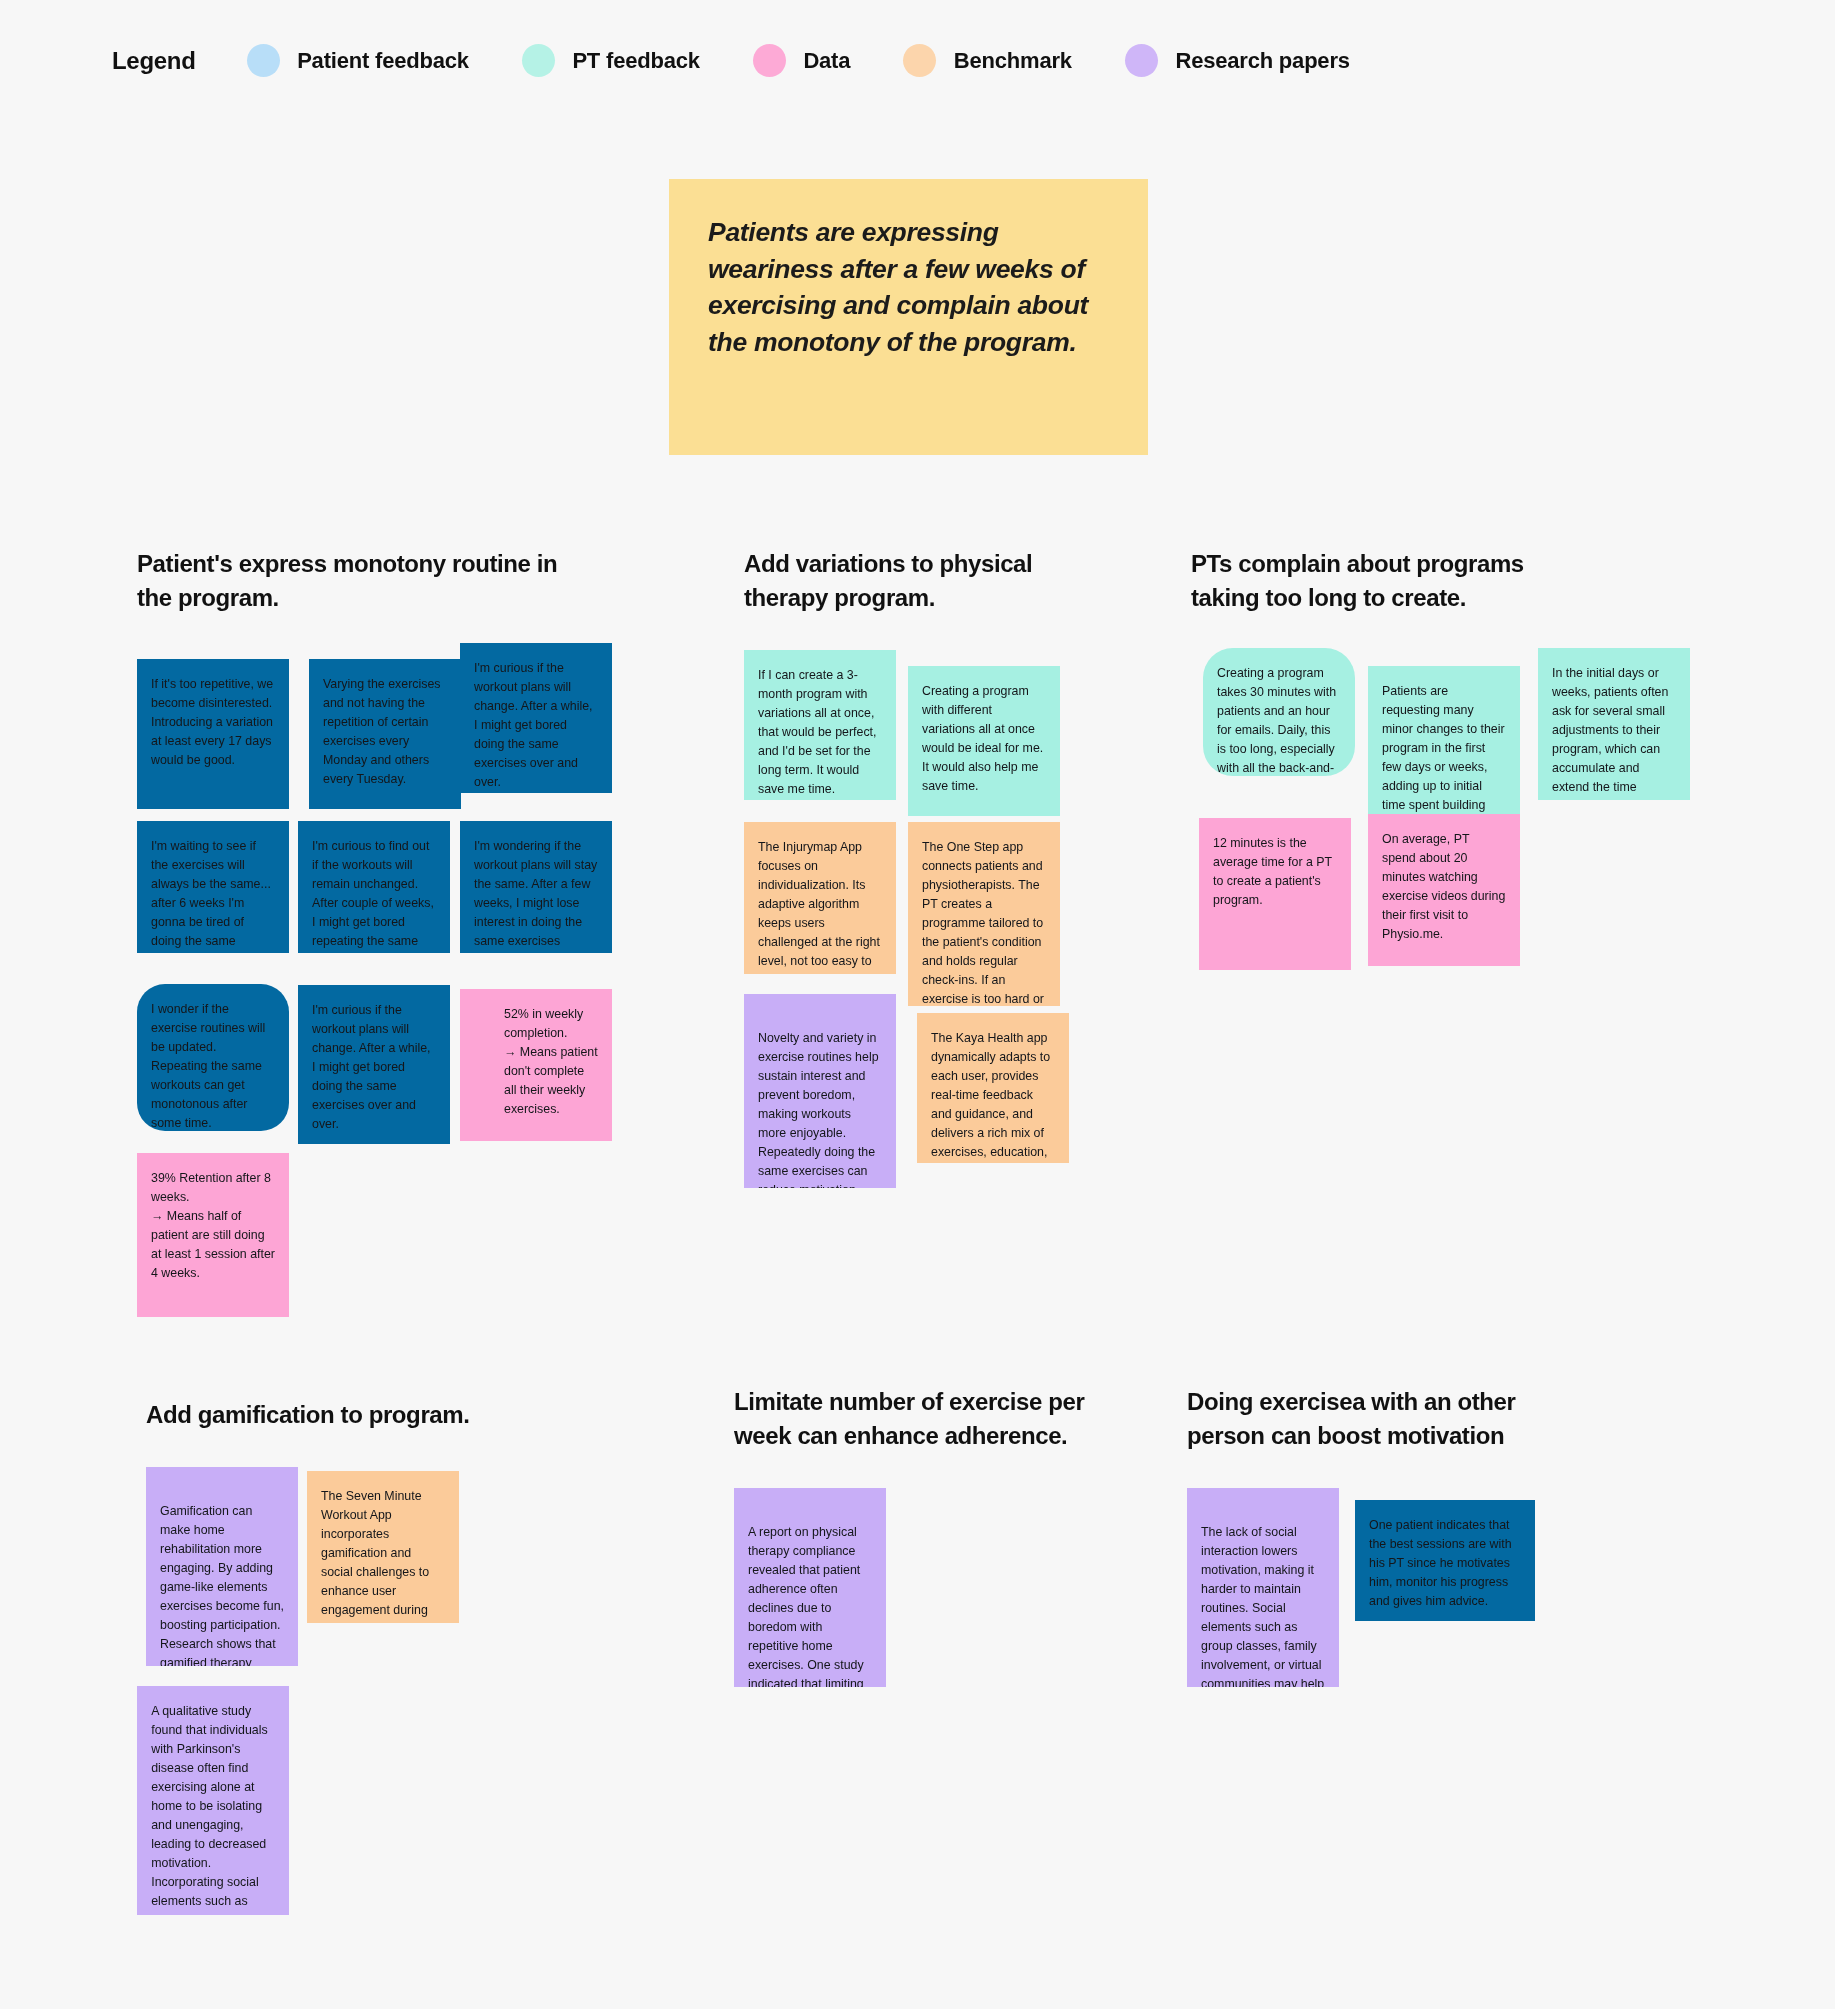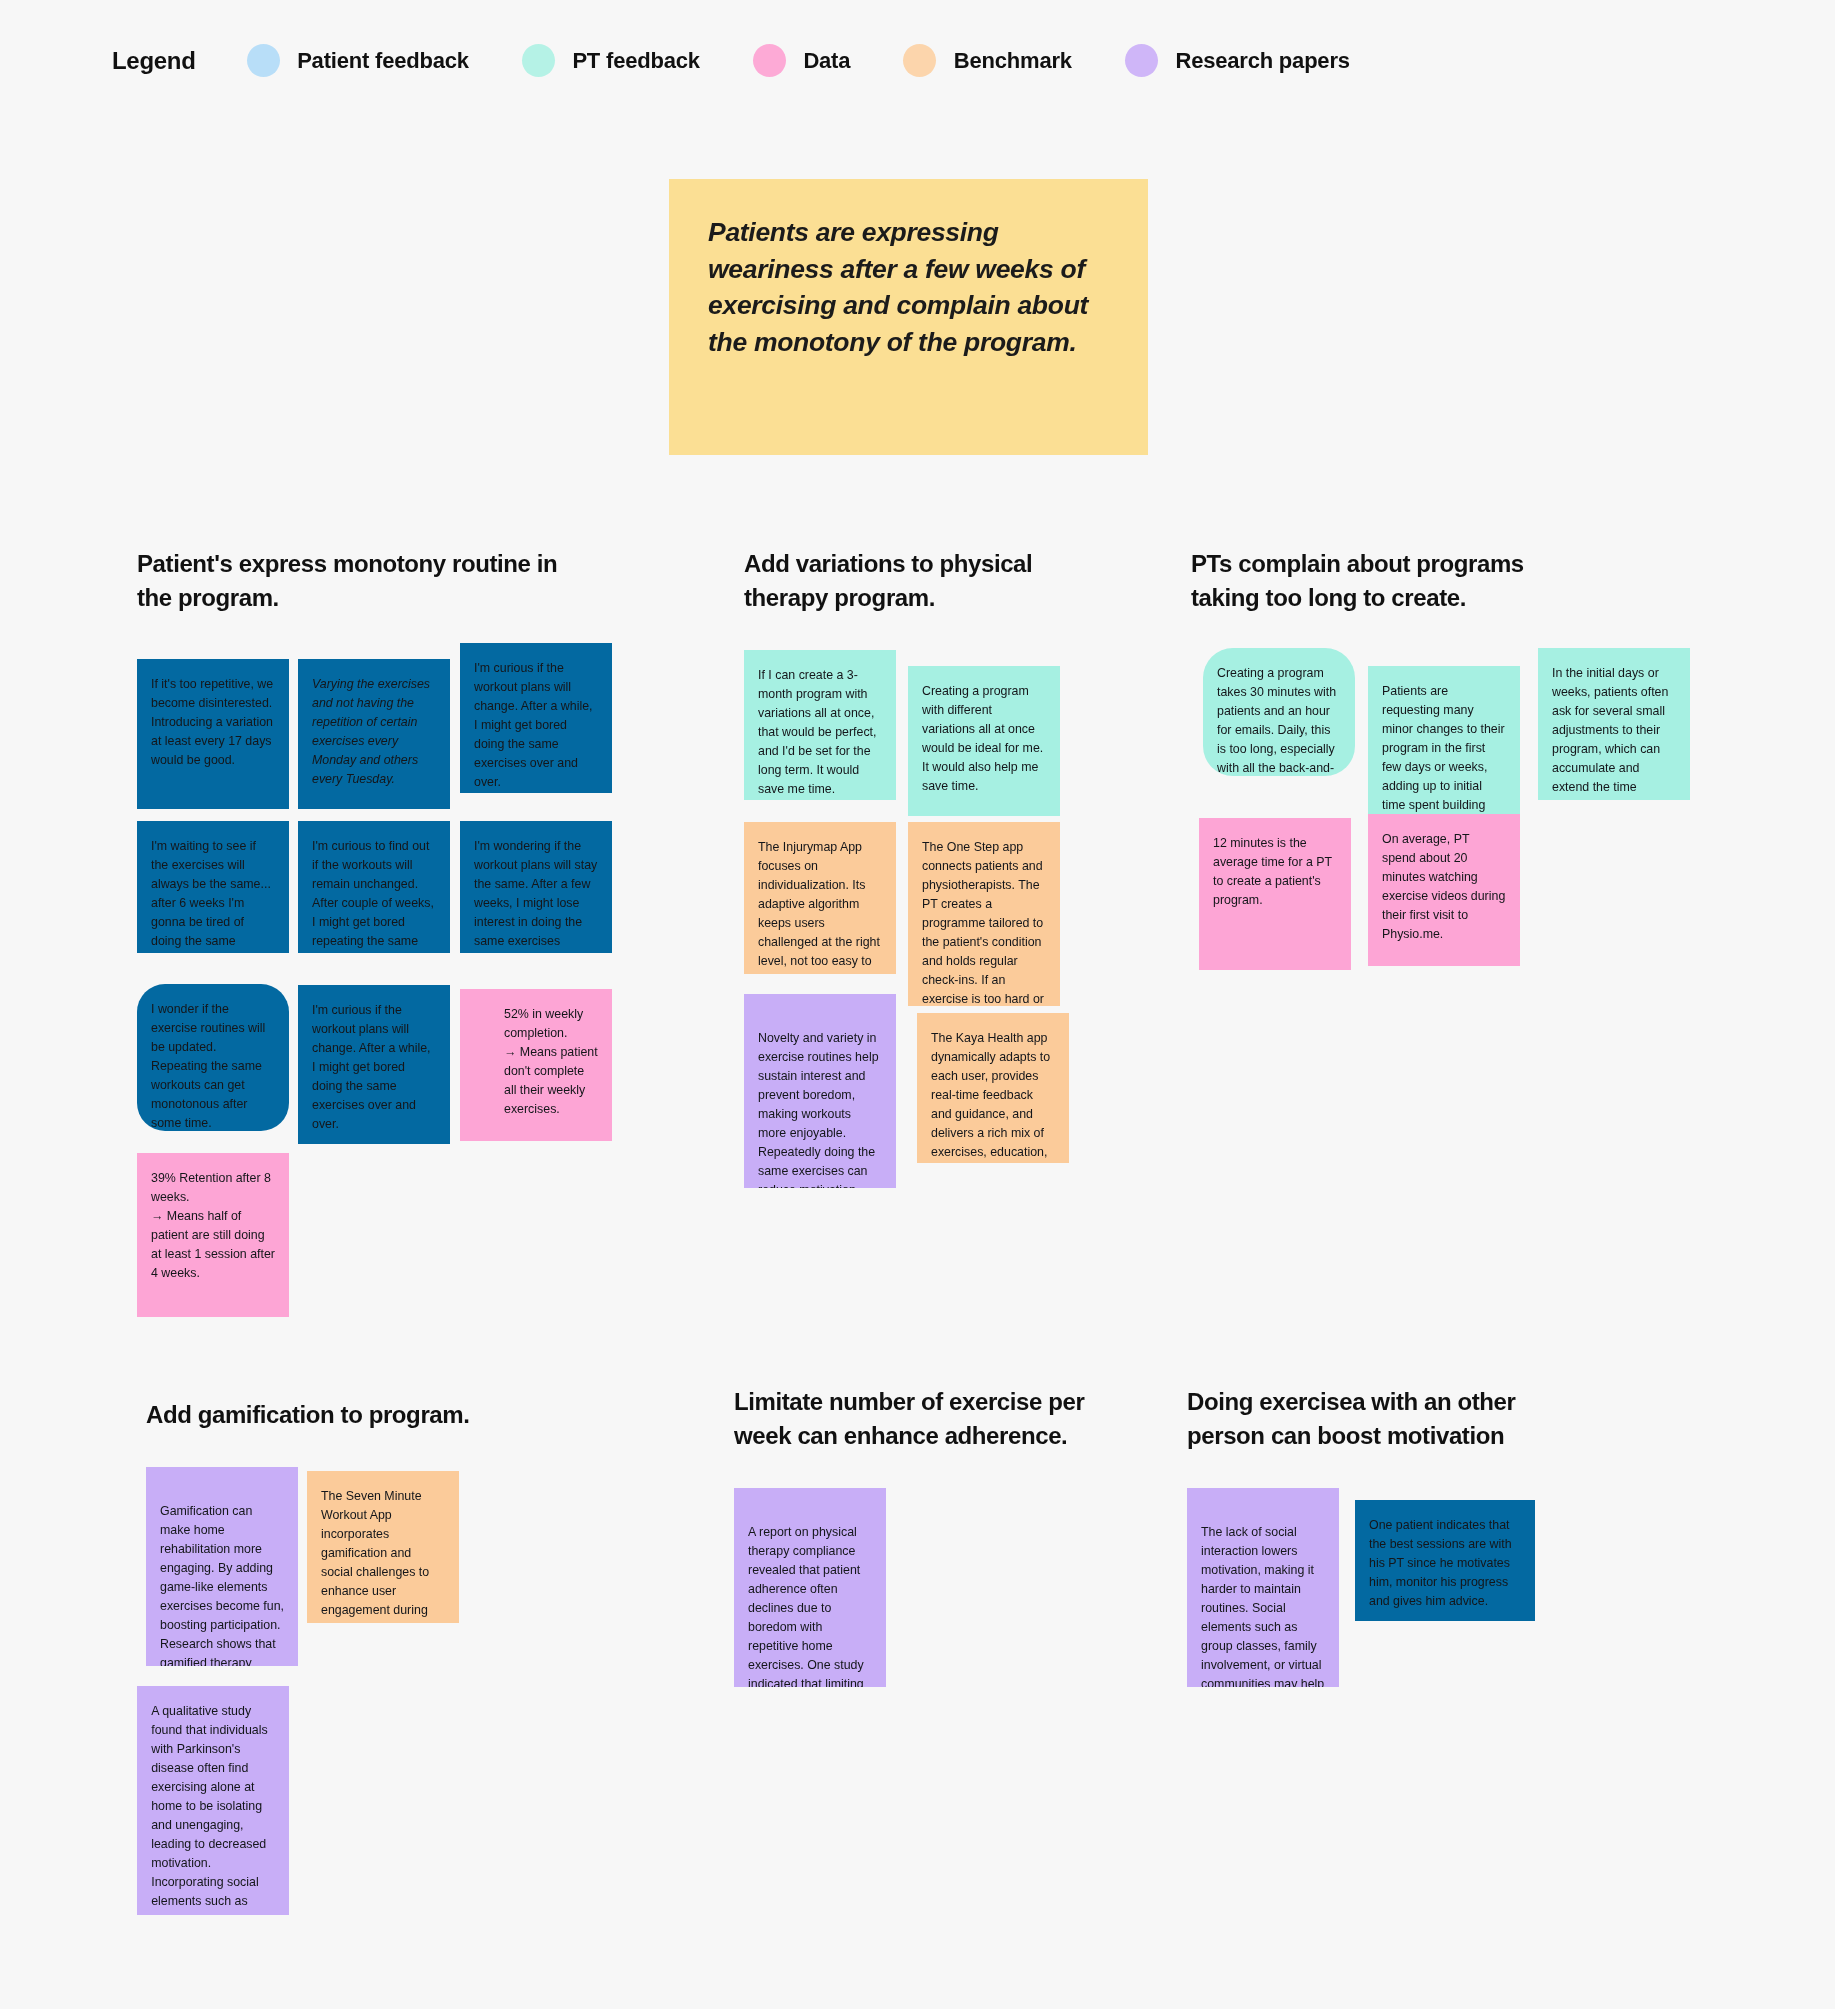--- a/index.html
+++ b/index.html
@@ -127,21 +127,21 @@
 
 <div class="hero-note">
   <div class="hero-note-text">Patients are expressing weariness after a few weeks of exercising and complain about the monotony of the program.</div>
 </div>
 
 <div class="section" style="left:137px; top:547px; width:529px;">
   <h2 class="section-title">Patient's express monotony routine in
 the program.</h2>
   <div class="notes-wrap" style="height:759px;">
     <div class="note c-blue" style="left:0px;   top:8.8px;  width:152px; height:150px;"><span>If it's too repetitive, we become disinterested. Introducing a variation at least every 17 days would be good.</span></div>
-    <div class="note c-blue" style="left:161px; top:8.8px;  width:152px; height:150px;font-style:italic;"><span>Varying the exercises and not having the repetition of certain exercises every Monday and others every Tuesday.</span></div>
+    <div class="note c-blue" style="left:172px; top:8.8px;  width:152px; height:150px;"><span>Varying the exercises and not having the repetition of certain exercises every Monday and others every Tuesday.</span></div>
     <div class="note c-blue" style="left:323px; top:-7px;  width:152px; height:150px;"><span>I'm curious if the workout plans will change. After a while, I might get bored doing the same exercises over and over.</span></div>
 
     <div class="note c-blue" style="left:0px;   top:171px; width:152px; height:132px;"><span>I'm waiting to see if the exercises will always be the same... after 6 weeks I'm gonna be tired of doing the same session every Monday.</span></div>
     <div class="note c-blue" style="left:161px; top:171px; width:152px; height:132px;"><span>I'm curious to find out if the workouts will remain unchanged. After couple of weeks, I might get bored repeating the same routine every weeks.</span></div>
     <div class="note c-blue" style="left:323px; top:171px; width:152px; height:132px;"><span>I'm wondering if the workout plans will stay the same. After a few weeks, I might lose interest in doing the same exercises repeatedly.</span></div>
 
     <div class="note c-blue" style="left:0px;   top:334px; width:152px; height:147px;border-radius:28px;"><span>I wonder if the exercise routines will be updated. Repeating the same workouts can get monotonous after some time.</span></div>
     <div class="note c-blue" style="left:161px; top:335px; width:152px; height:159px;"><span>I'm curious if the workout plans will change. After a while, I might get bored doing the same exercises over and over.</span></div>
     <div class="note c-pink" style="left:323px; top:339px; width:152px; height:152px;padding-left:44px;"><span>52% in weekly completion.
 → Means patient don't complete all their weekly exercises.</span></div>

